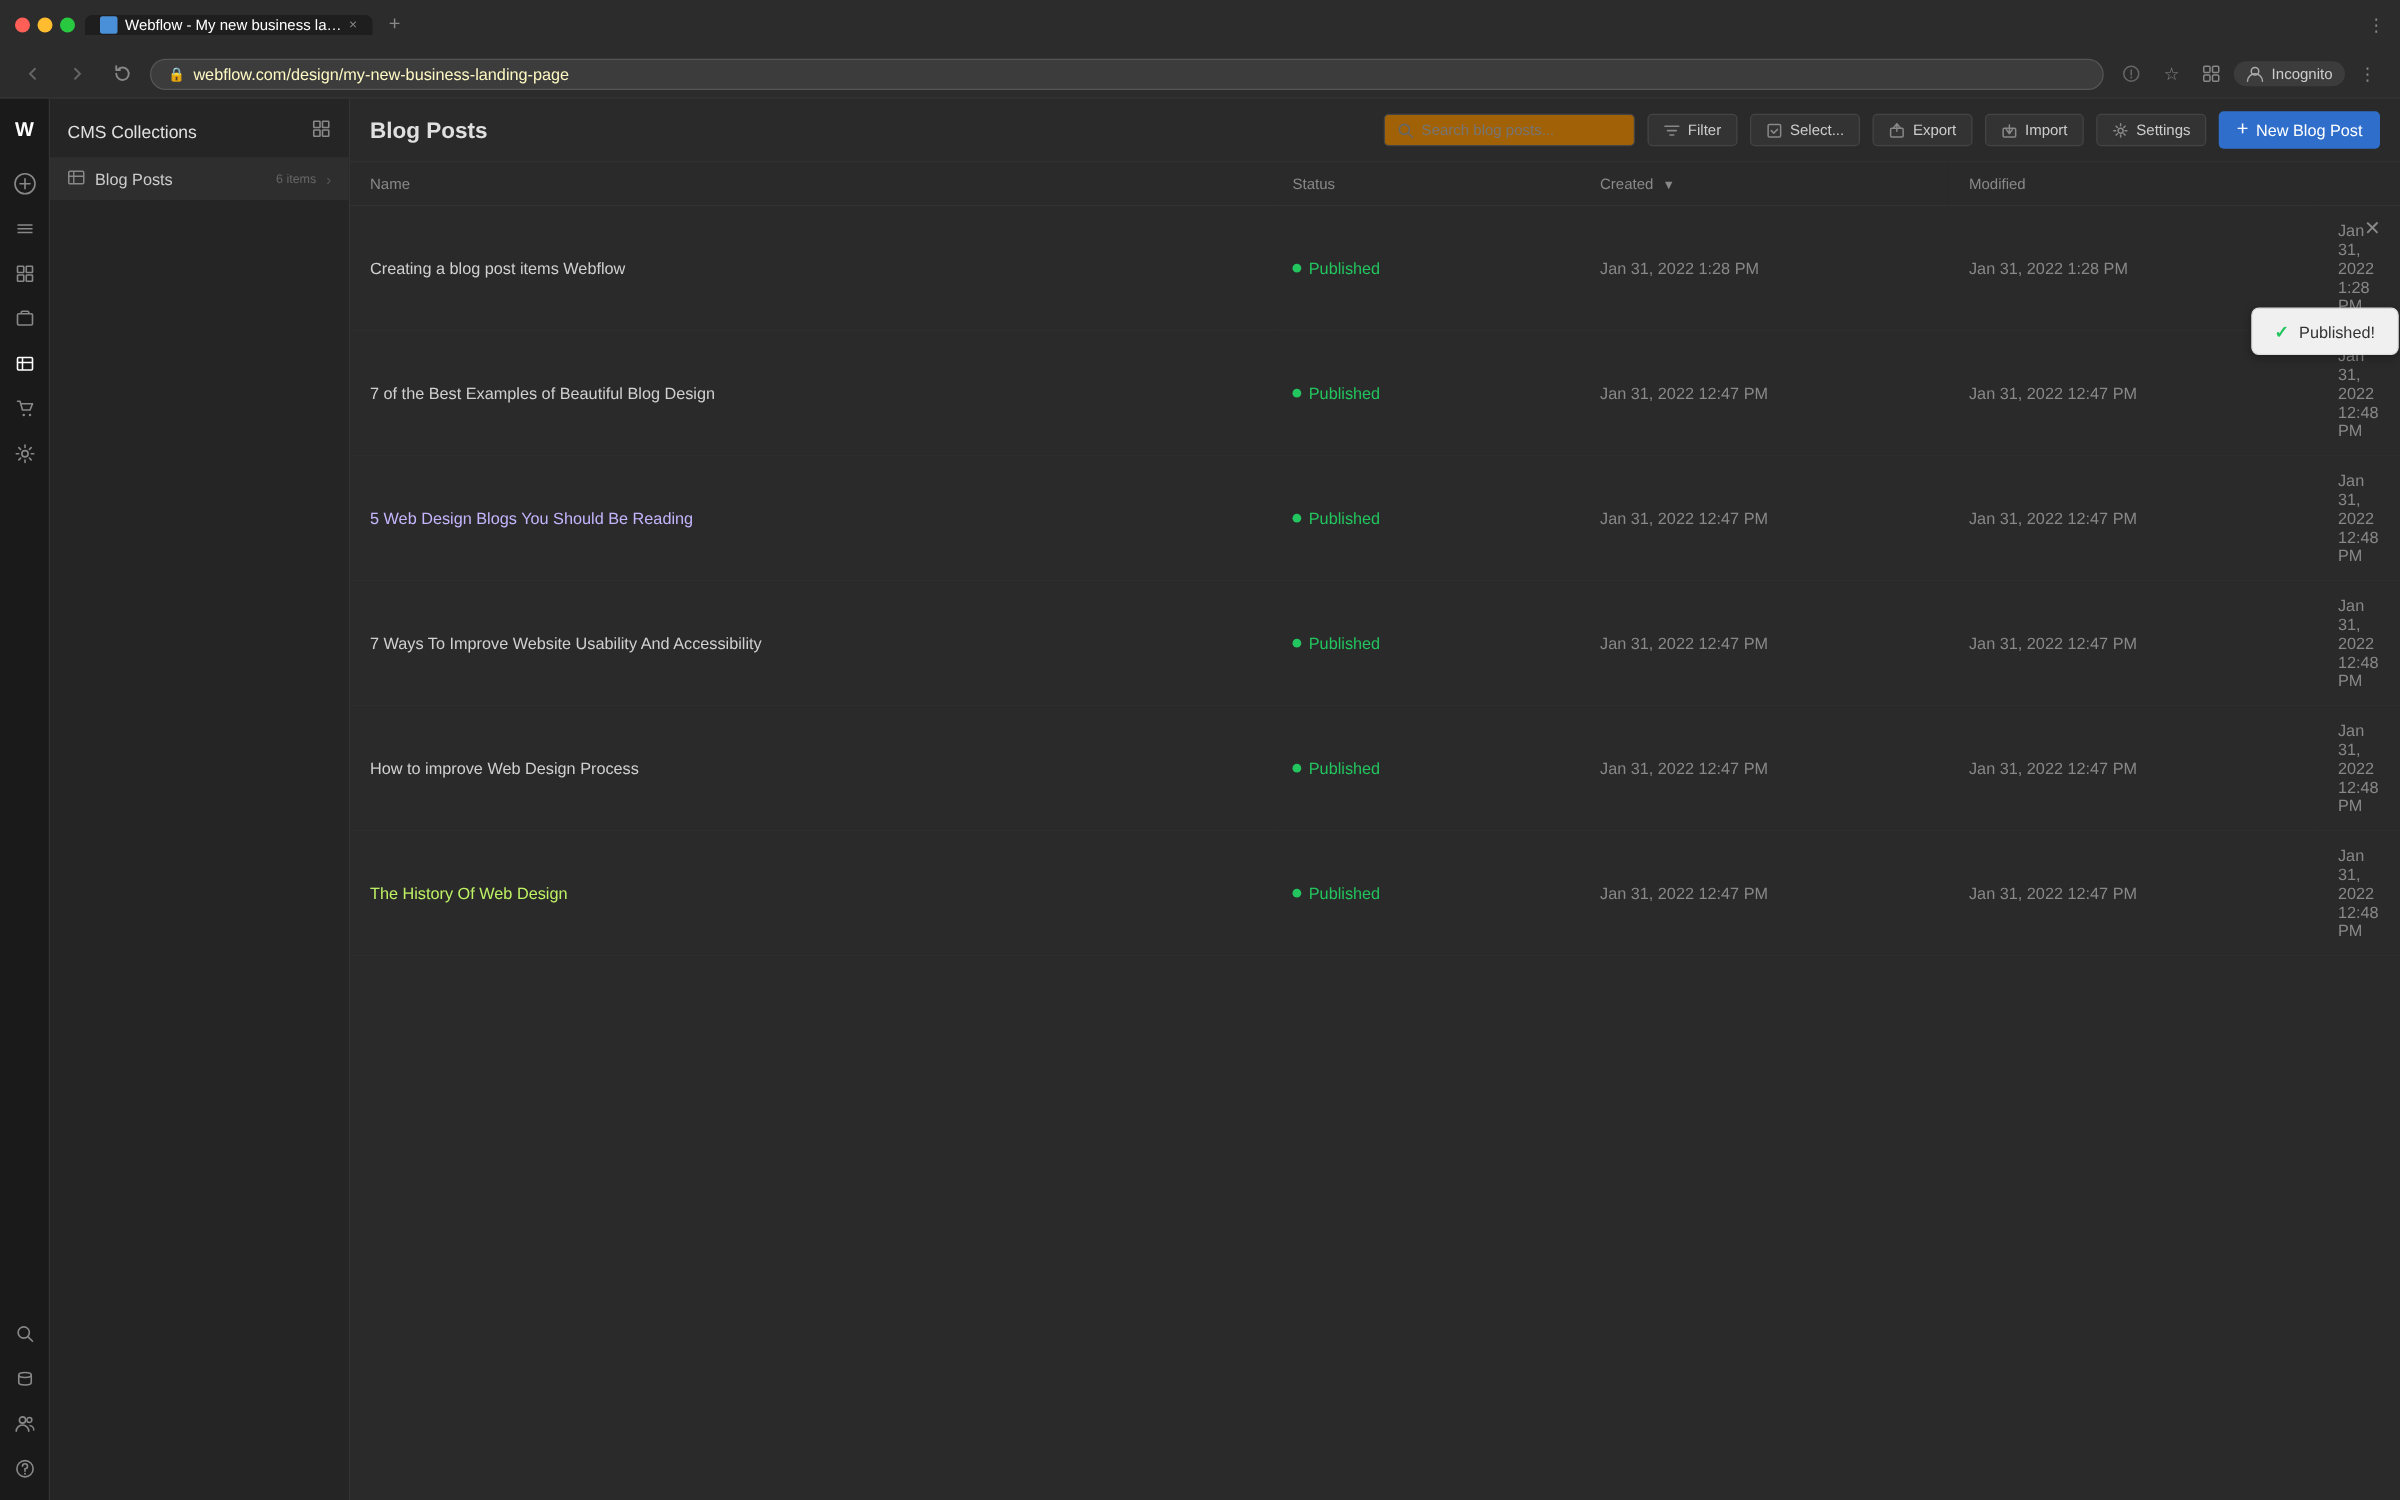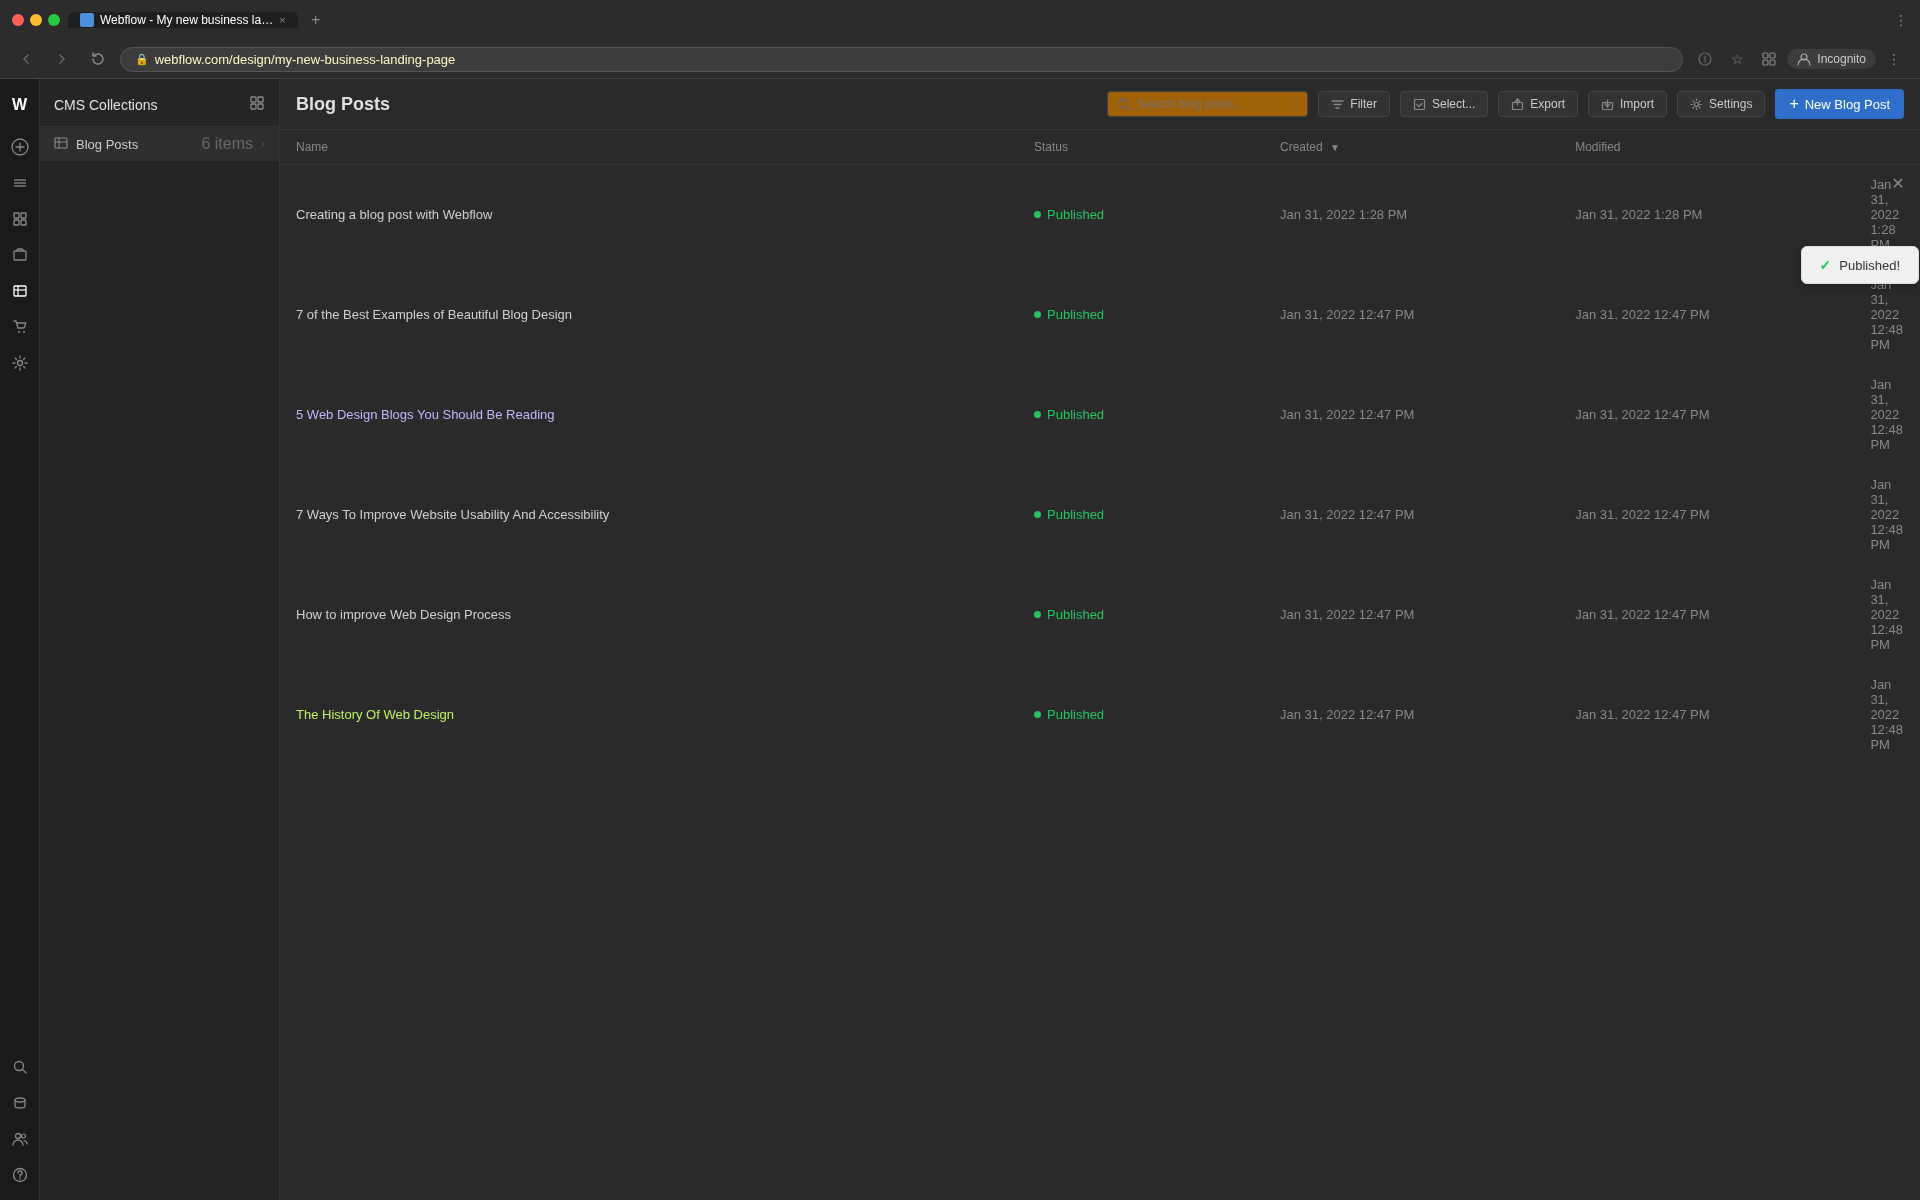--- a/index.html
+++ b/index.html
@@ -227,21 +227,21 @@
       cursor: pointer;
       gap: 8px;
     }
     .collection-icon { color: #888; font-size: 12px; }
     .collection-name {
       font-size: 13px;
       color: #ccc;
       flex: 1;
     }
     .collection-count {
-      font-size: 16px;
+      font-size: 10px;
       color: #666;
     }
     .collection-arrow {
       color: #555;
       font-size: 12px;
     }
 
     
     .main-content {
       flex: 1;
@@ -662,21 +662,21 @@
               <span class="sort-arrow">▼</span>
             </th>
             <th class="sortable" style="width:18%;">
               <span>Modified</span>
             </th>
             <th style="width:18%;"></th>
           </tr>
         </thead>
         <tbody id="table-body">
         <tr>
-    <td style="color:#d0d0d0;">Creating a blog post with Webflow</td>
+    <td style="color:#d0d0d0;">Creating a blog post items Webflow</td>
     <td>
       <div class="status-badge">
         <div class="status-dot"></div>
         <span class="status-text">Published</span>
       </div>
     </td>
     <td style="color:#888;">Jan 31, 2022 1:28 PM</td>
     <td style="color:#888;">Jan 31, 2022 1:28 PM</td>
     <td style="color:#888;">Jan 31, 2022 1:28 PM</td>
   </tr>

